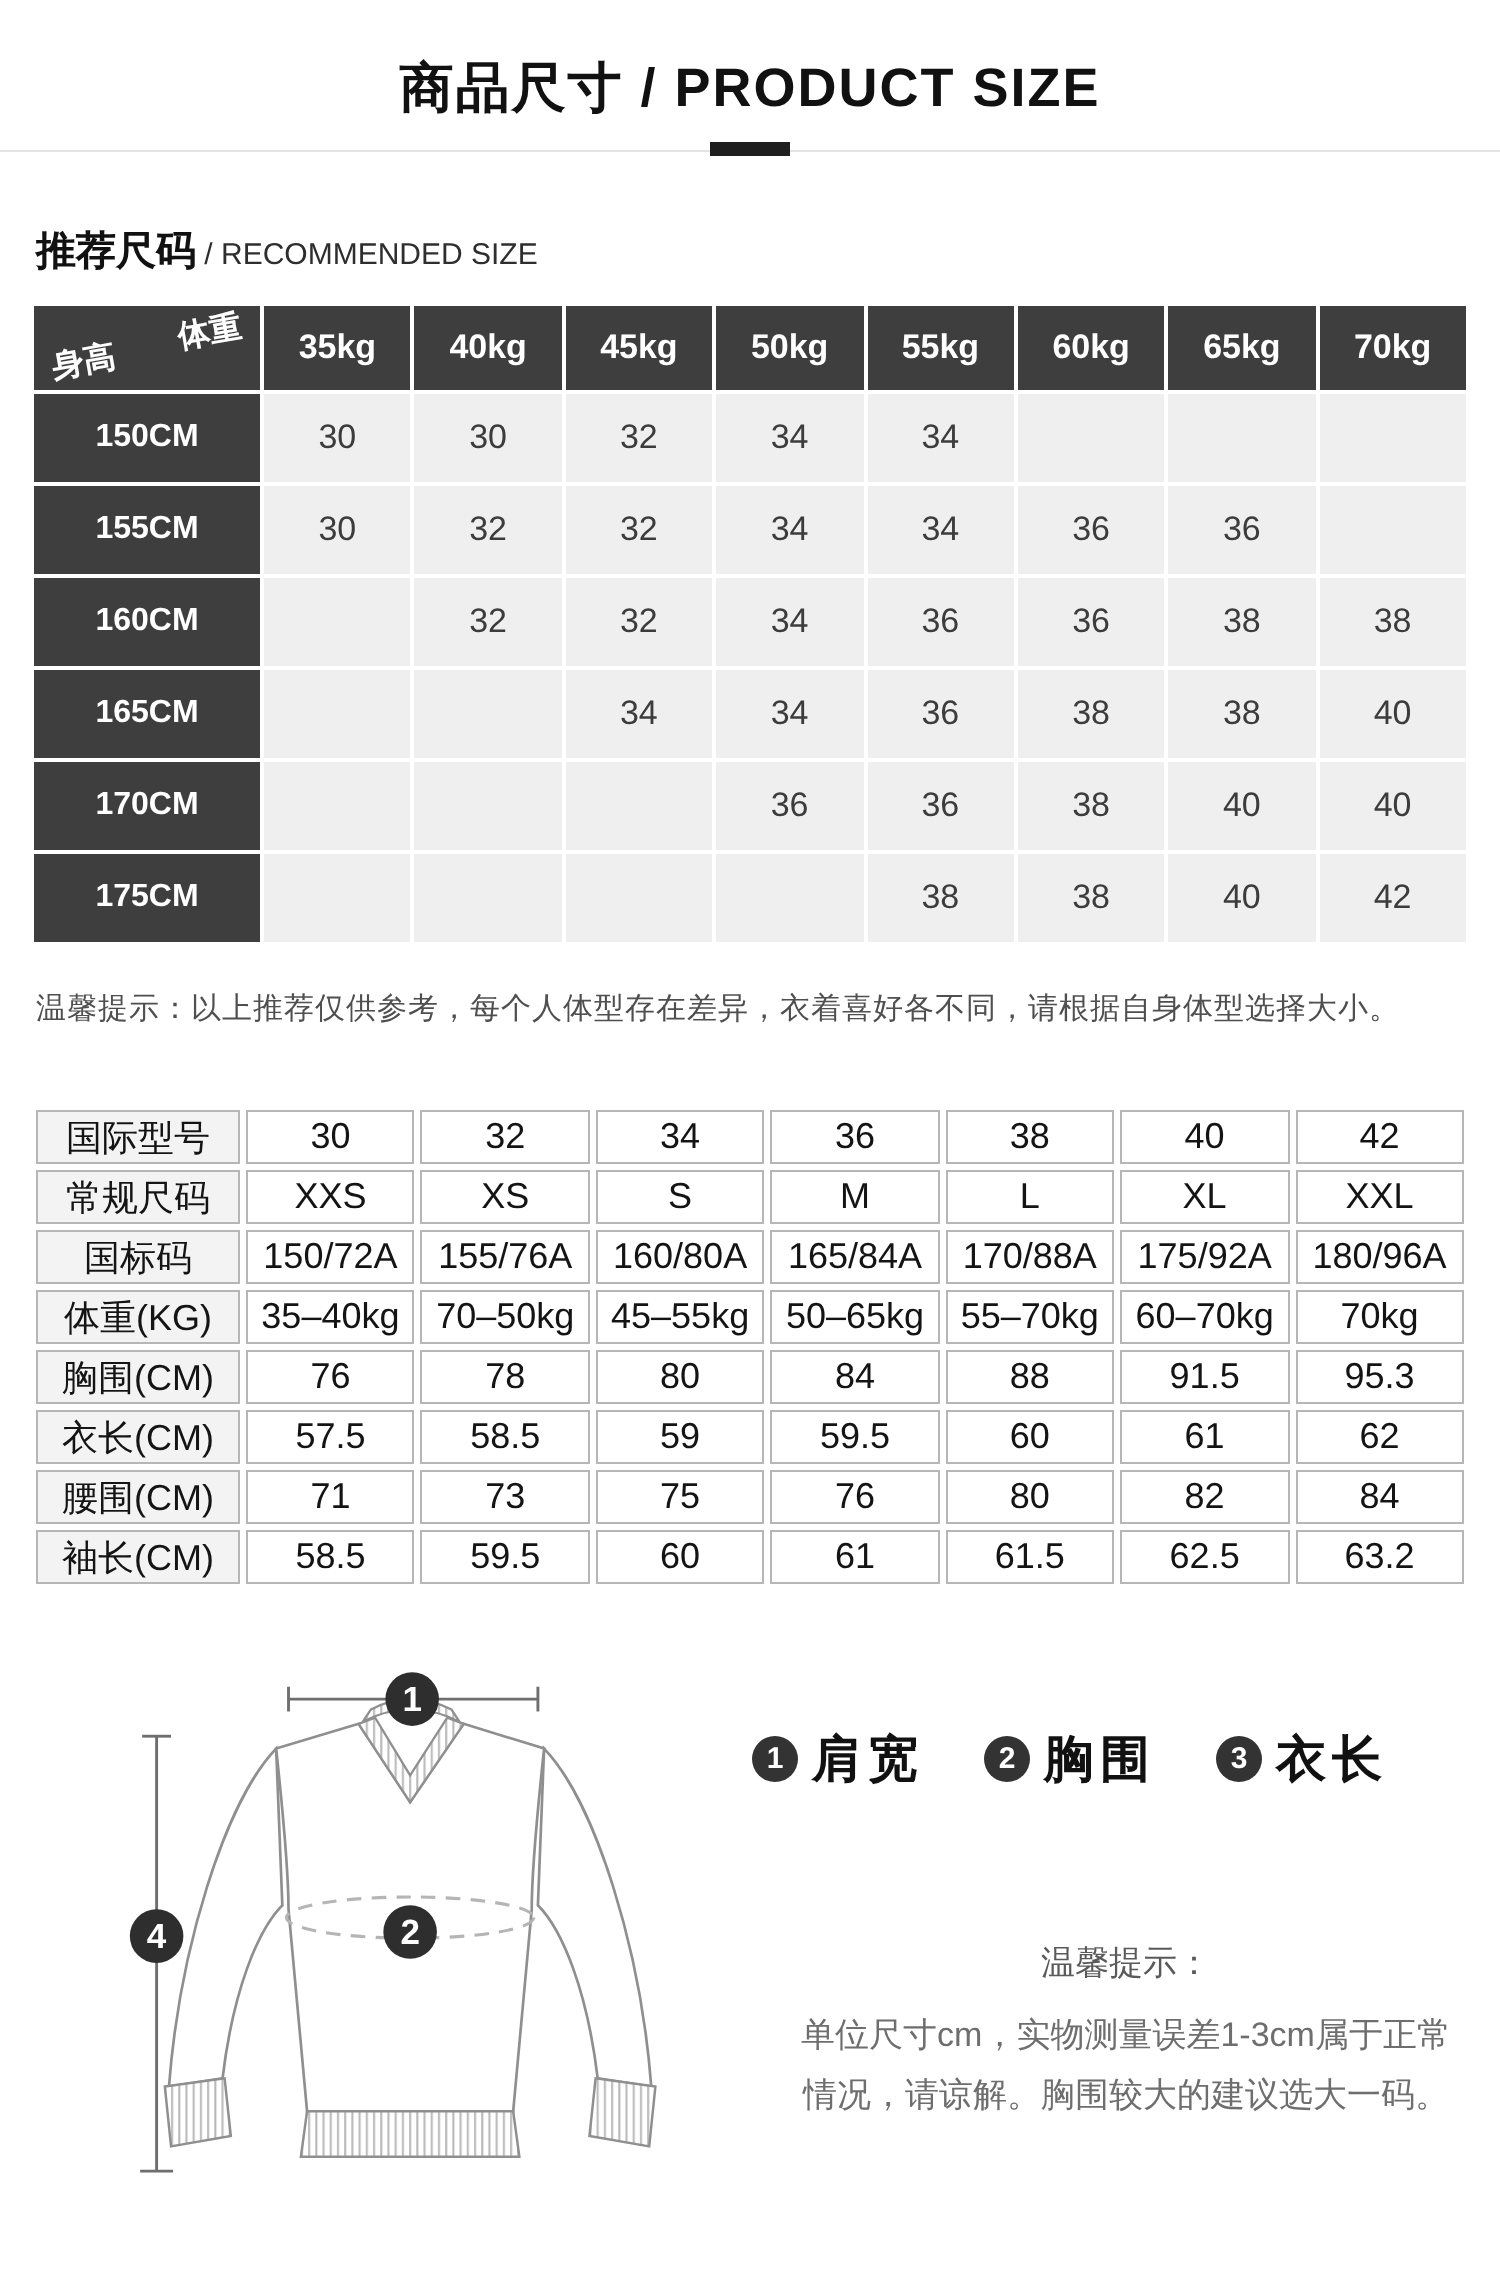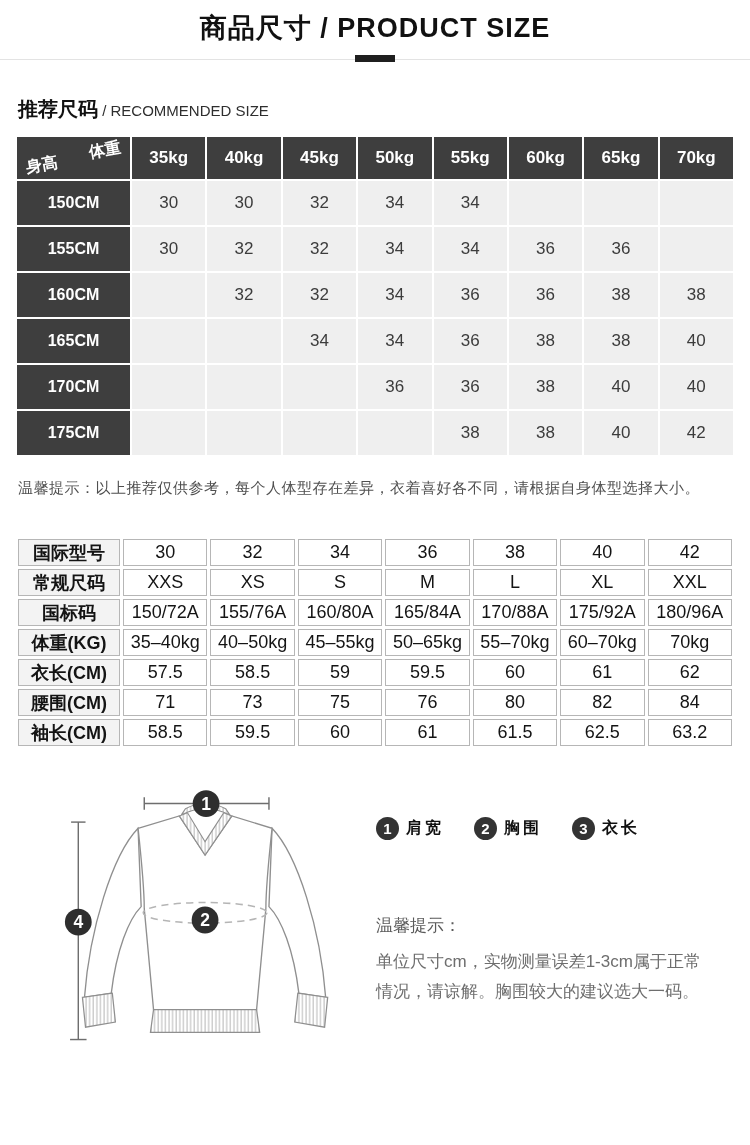--- a/index.html
+++ b/index.html
@@ -1,20 +1,20 @@
 <!DOCTYPE html>
 <html><head>
 <meta charset="utf-8">
 <style>
   * { margin:0; padding:0; box-sizing:border-box; }
   body { background:#fff; font-family:"Liberation Sans", sans-serif; }
   .page { width:750px; height:1145px; margin:0 auto; background:#fff; overflow:hidden; }
 
   
-  .hdr { padding-top:10px; }
+  .hdr { padding-top:26px; }
   .hdr h1 { text-align:center; font-size:27px; color:#111; letter-spacing:1px; }
   .hdr h1 .zh { font-weight:bold; }
   .hdr h1 .en { font-weight:600; }
   .hdr-divider { position:relative; margin-top:13px; border-bottom:1px solid #e3e3e3; height:0; }
   .hdr-accent { position:absolute; left:50%; transform:translateX(-50%); top:-4px; width:40px; height:7px; background:#1f1f1f; }
 
   
   .sec-h { margin:36px 0 0 18px; font-size:20px; color:#111; }
   .sec-h .zh { font-weight:bold; }
   .sec-h .en { font-size:15px; font-weight:500; color:#2e2e2e; }
@@ -27,33 +27,33 @@
   .rec-table tbody td { background:#efefef; color:#3c3c3c; font-size:17px; height:28px; }
   .corner { position:relative; background-color:#3e3e3e;
             background-image:linear-gradient(to bottom right, rgba(0,0,0,0) 48.6%, #c9c9c9 48.6%, #c9c9c9 51.4%, rgba(0,0,0,0) 51.4%); }
   .corner-top { position:absolute; top:3px; right:9px; transform:rotate(-10deg); color:#fff; font-size:16px; font-weight:bold; }
   .corner-bottom { position:absolute; bottom:3px; left:9px; transform:rotate(-10deg); color:#fff; font-size:16px; font-weight:bold; }
 
   .tip1 { margin:22px 0 0 18px; font-size:15px; color:#4f4f4f; letter-spacing:0.5px; }
 
   
   .size-table { width:720px; margin:38px auto 0 auto; border-collapse:separate; border-spacing:3px; table-layout:fixed; }
-  .size-table th { background:#f3f3f3; border:1px solid #b6b6b6; font-size:18px; font-weight:bold; color:#141414; height:27px; text-align:center; }
+  .size-table th { background:#f3f3f3; border:1px solid #b6b6b6; font-size:18px; font-weight:normal; color:#141414; height:27px; text-align:center; }
   .size-table td { background:#fff; border:1px solid #b6b6b6; font-size:18px; color:#141414; height:27px; text-align:center; }
 
   
   .measure { display:flex; margin-top:36px; }
   .sweater { width:330px; margin-left:38px; flex:none; }
   .measure-right { flex:1; padding-top:32px; padding-left:8px; }
   .legend { display:flex; align-items:center; }
   .legend-item { display:flex; align-items:center; margin-right:30px; }
   .legend-badge { width:23px; height:23px; border-radius:50%; background:#333; color:#fff; font-size:15px; font-weight:bold;
                   display:flex; align-items:center; justify-content:center; margin-right:7px; flex:none; }
-  .legend-label { font-size:16px; font-weight:bold; color:#111; letter-spacing:3px; }
-  .tip2 { margin-top:74px; }
+  .legend-label { font-size:25px; font-weight:bold; color:#111; letter-spacing:3px; }
+  .tip2 { margin-top:74px;text-align:center; }
   .tip2-h { font-size:17px; color:#5a5a5a; margin-bottom:10px; }
   .tip2-line { font-size:17px; color:#6e6e6e; line-height:30px; }
 </style>
 </head>
 <body>
 
 <div class="page">
 
   <div class="hdr">
     <h1>
@@ -192,26 +192,36 @@
             <td>155/76A</td>
             <td>160/80A</td>
             <td>165/84A</td>
             <td>170/88A</td>
             <td>175/92A</td>
             <td>180/96A</td>
           </tr>
           <tr>
             <th>体重(KG)</th>
             <td>35–40kg</td>
-            <td>40–50kg</td>
+            <td>70–50kg</td>
             <td>45–55kg</td>
             <td>50–65kg</td>
             <td>55–70kg</td>
             <td>60–70kg</td>
             <td>70kg</td>
+          </tr>
+          <tr>
+            <th>胸围(CM)</th>
+            <td>76</td>
+            <td>78</td>
+            <td>80</td>
+            <td>84</td>
+            <td>88</td>
+            <td>91.5</td>
+            <td>95.3</td>
           </tr>
           <tr>
             <th>衣长(CM)</th>
             <td>57.5</td>
             <td>58.5</td>
             <td>59</td>
             <td>59.5</td>
             <td>60</td>
             <td>61</td>
             <td>62</td>

